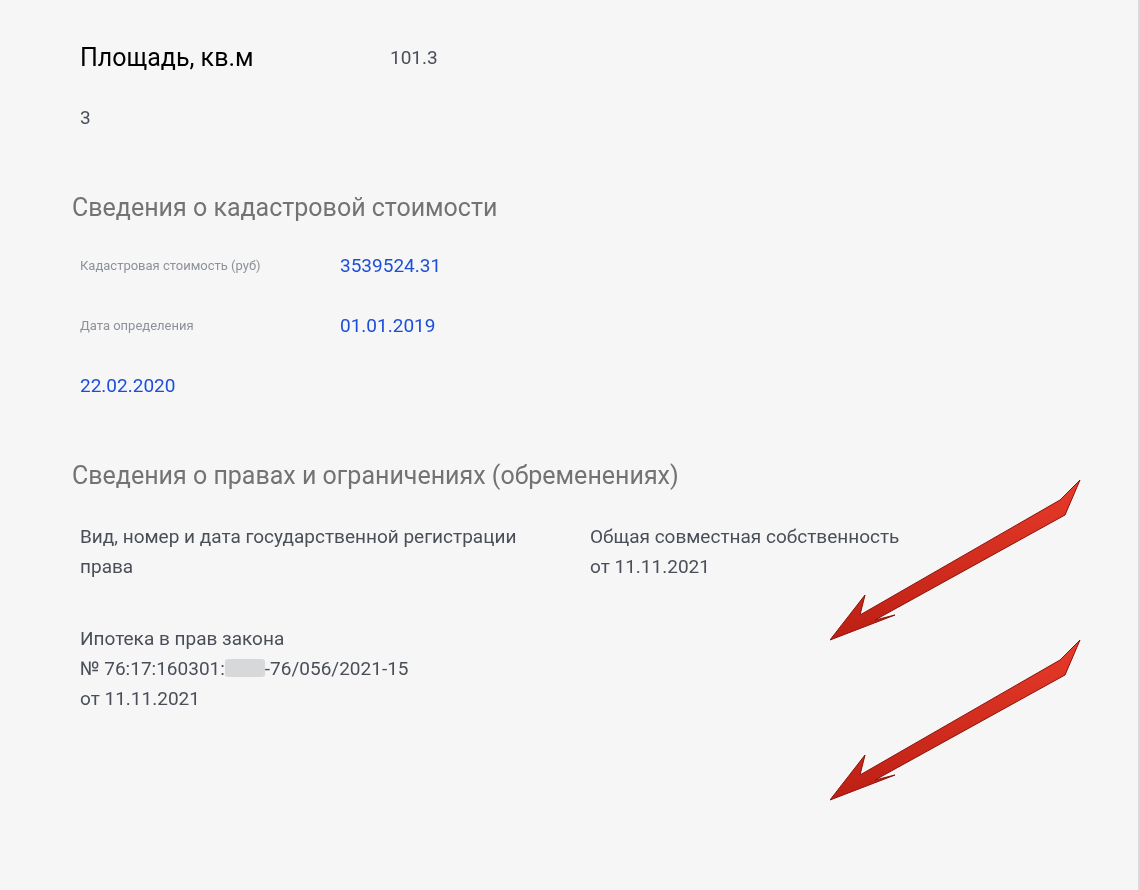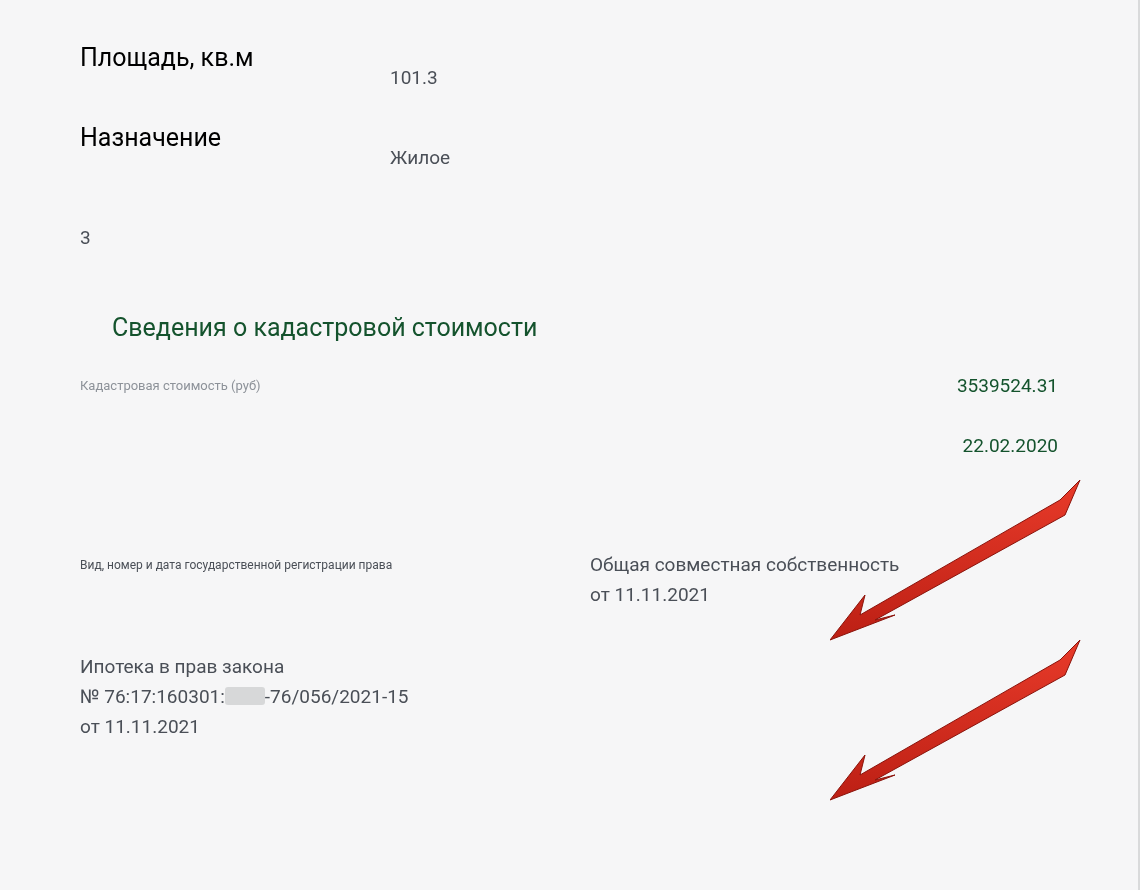--- a/index.html
+++ b/index.html
@@ -31,50 +31,47 @@
     flex: 0 0 310px;
     color: #000000;
     font-size: 25px;
     line-height: 28px;
   }
   .section-basic .value {
     flex: 1 1 auto;
     color: #4a4f57;
     font-size: 19px;
     line-height: 28px;
-    margin-top: 20px;
   }
   .section-title {
     font-size: 25px;
-    color: #14532d;
+    color: #737373;
     padding: 44px 40px 12px 72px;
     line-height: 32px;
     font-weight: 400;
-    margin-left: 40px;
   }
   .section-cadastral .label {
     flex: 0 0 260px;
     color: #8d9299;
     font-size: 13px;
     line-height: 28px;
   }
   .section-cadastral .value {
     flex: 1 1 auto;
-    color: #14532d;
+    color: #1d4ed8;
     font-size: 19px;
     line-height: 28px;
-    text-align: right;
   }
   .section-rights .row {
     padding: 18px 0 24px 0;
   }
   .section-rights .label {
     flex: 0 0 490px;
     color: #4a4f57;
-    font-size: 12px;
+    font-size: 19px;
     line-height: 30px;
     padding-right: 20px;
   }
   .section-rights .value {
     flex: 1 1 auto;
     color: #4a4f57;
     font-size: 19px;
     line-height: 30px;
   }
   .value .line { display: block; }
@@ -97,41 +94,42 @@
 <body>
 
 <div class="page">
 
   <div class="section section-basic">
     <div class="row">
       <div class="label">Площадь, кв.м</div>
       <div class="value">101.3</div>
     </div>
     <div class="row">
-      <div class="label">Назначение</div>
-      <div class="value">Жилое</div>
-    </div>
-    <div class="row">
       <div class="value">3</div>
     </div>
   </div>
 
   <div class="section-title">Сведения о кадастровой стоимости</div>
   <div class="section section-cadastral">
     <div class="row">
       <div class="label">Кадастровая стоимость (руб)</div>
       <div class="value">3539524.31</div>
     </div>
     <div class="row">
+      <div class="label">Дата определения</div>
+      <div class="value">01.01.2019</div>
+    </div>
+    <div class="row">
       <div class="value">22.02.2020</div>
     </div>
   </div>
 
   <div class="section-title"></div>
 
+  <div class="section-title" style="margin-top:-56px">Сведения о правах и ограничениях (обременениях)</div>
 
   <div class="section section-rights">
     <div class="row">
       <div class="label">Вид, номер и дата государственной регистрации права</div>
       <div class="value">
         <span class="line">Общая совместная собственность</span>
         <span class="line">от 11.11.2021</span>
       </div>
     </div>
     <div class="row">

